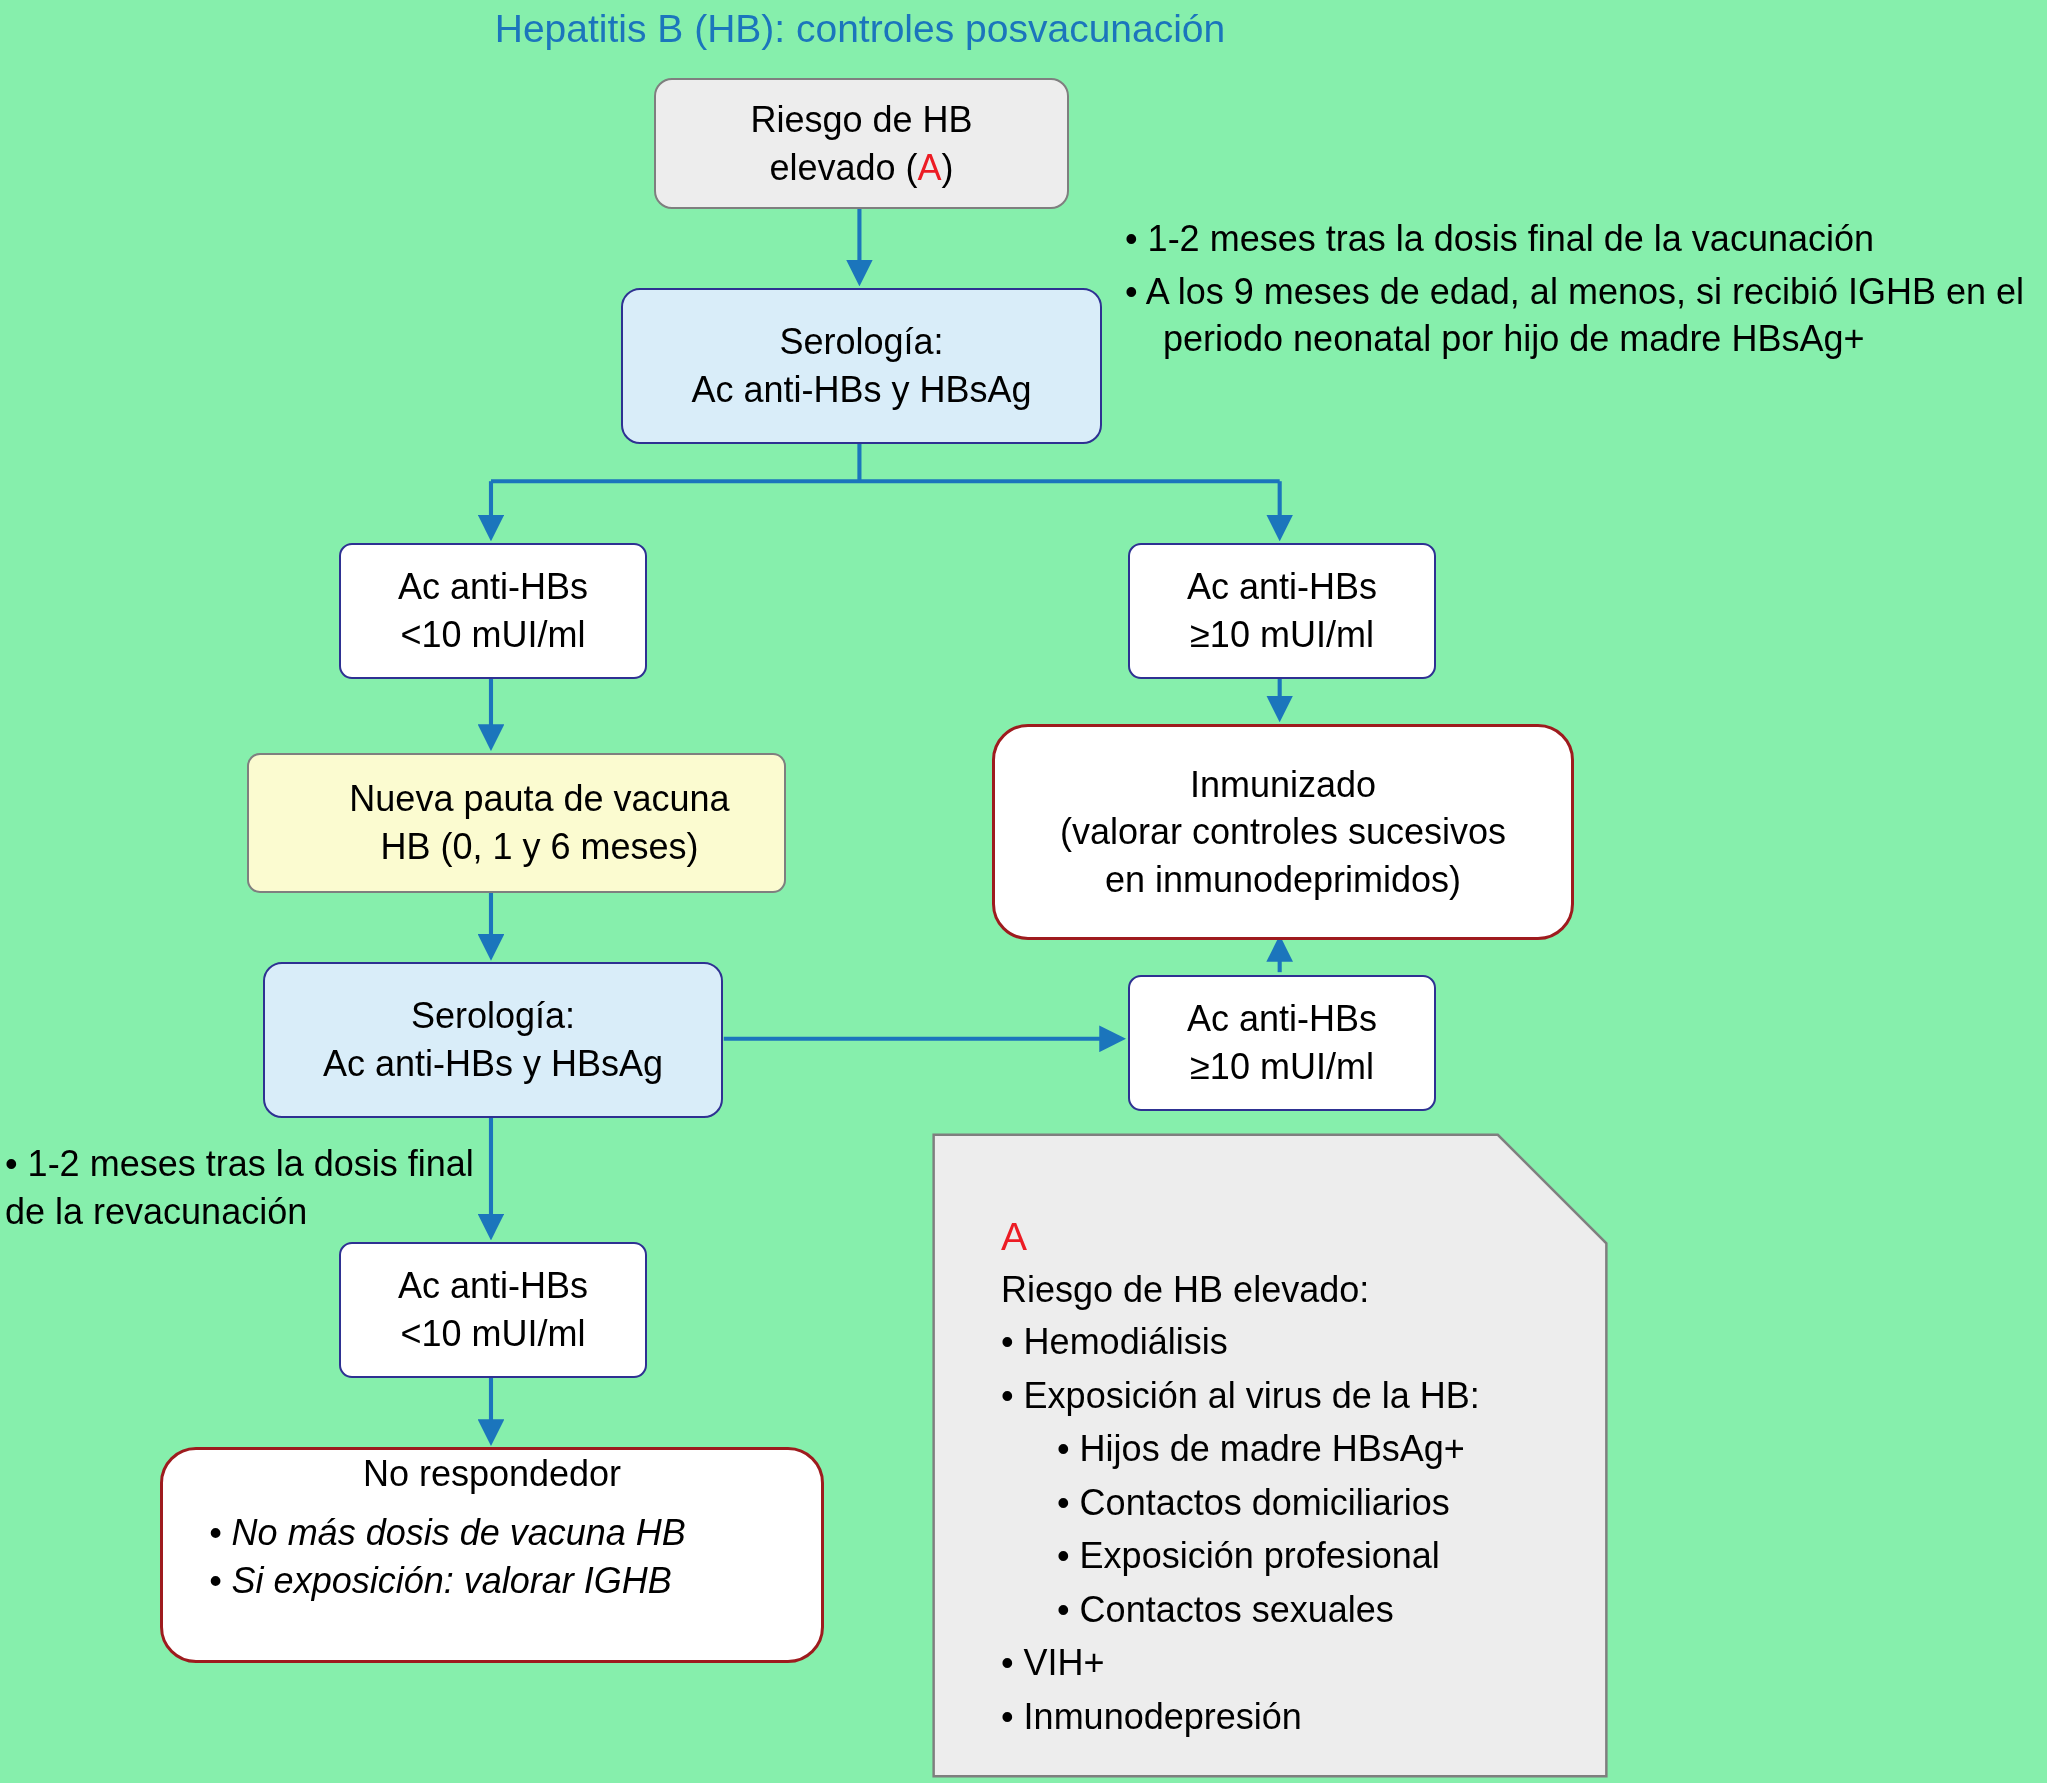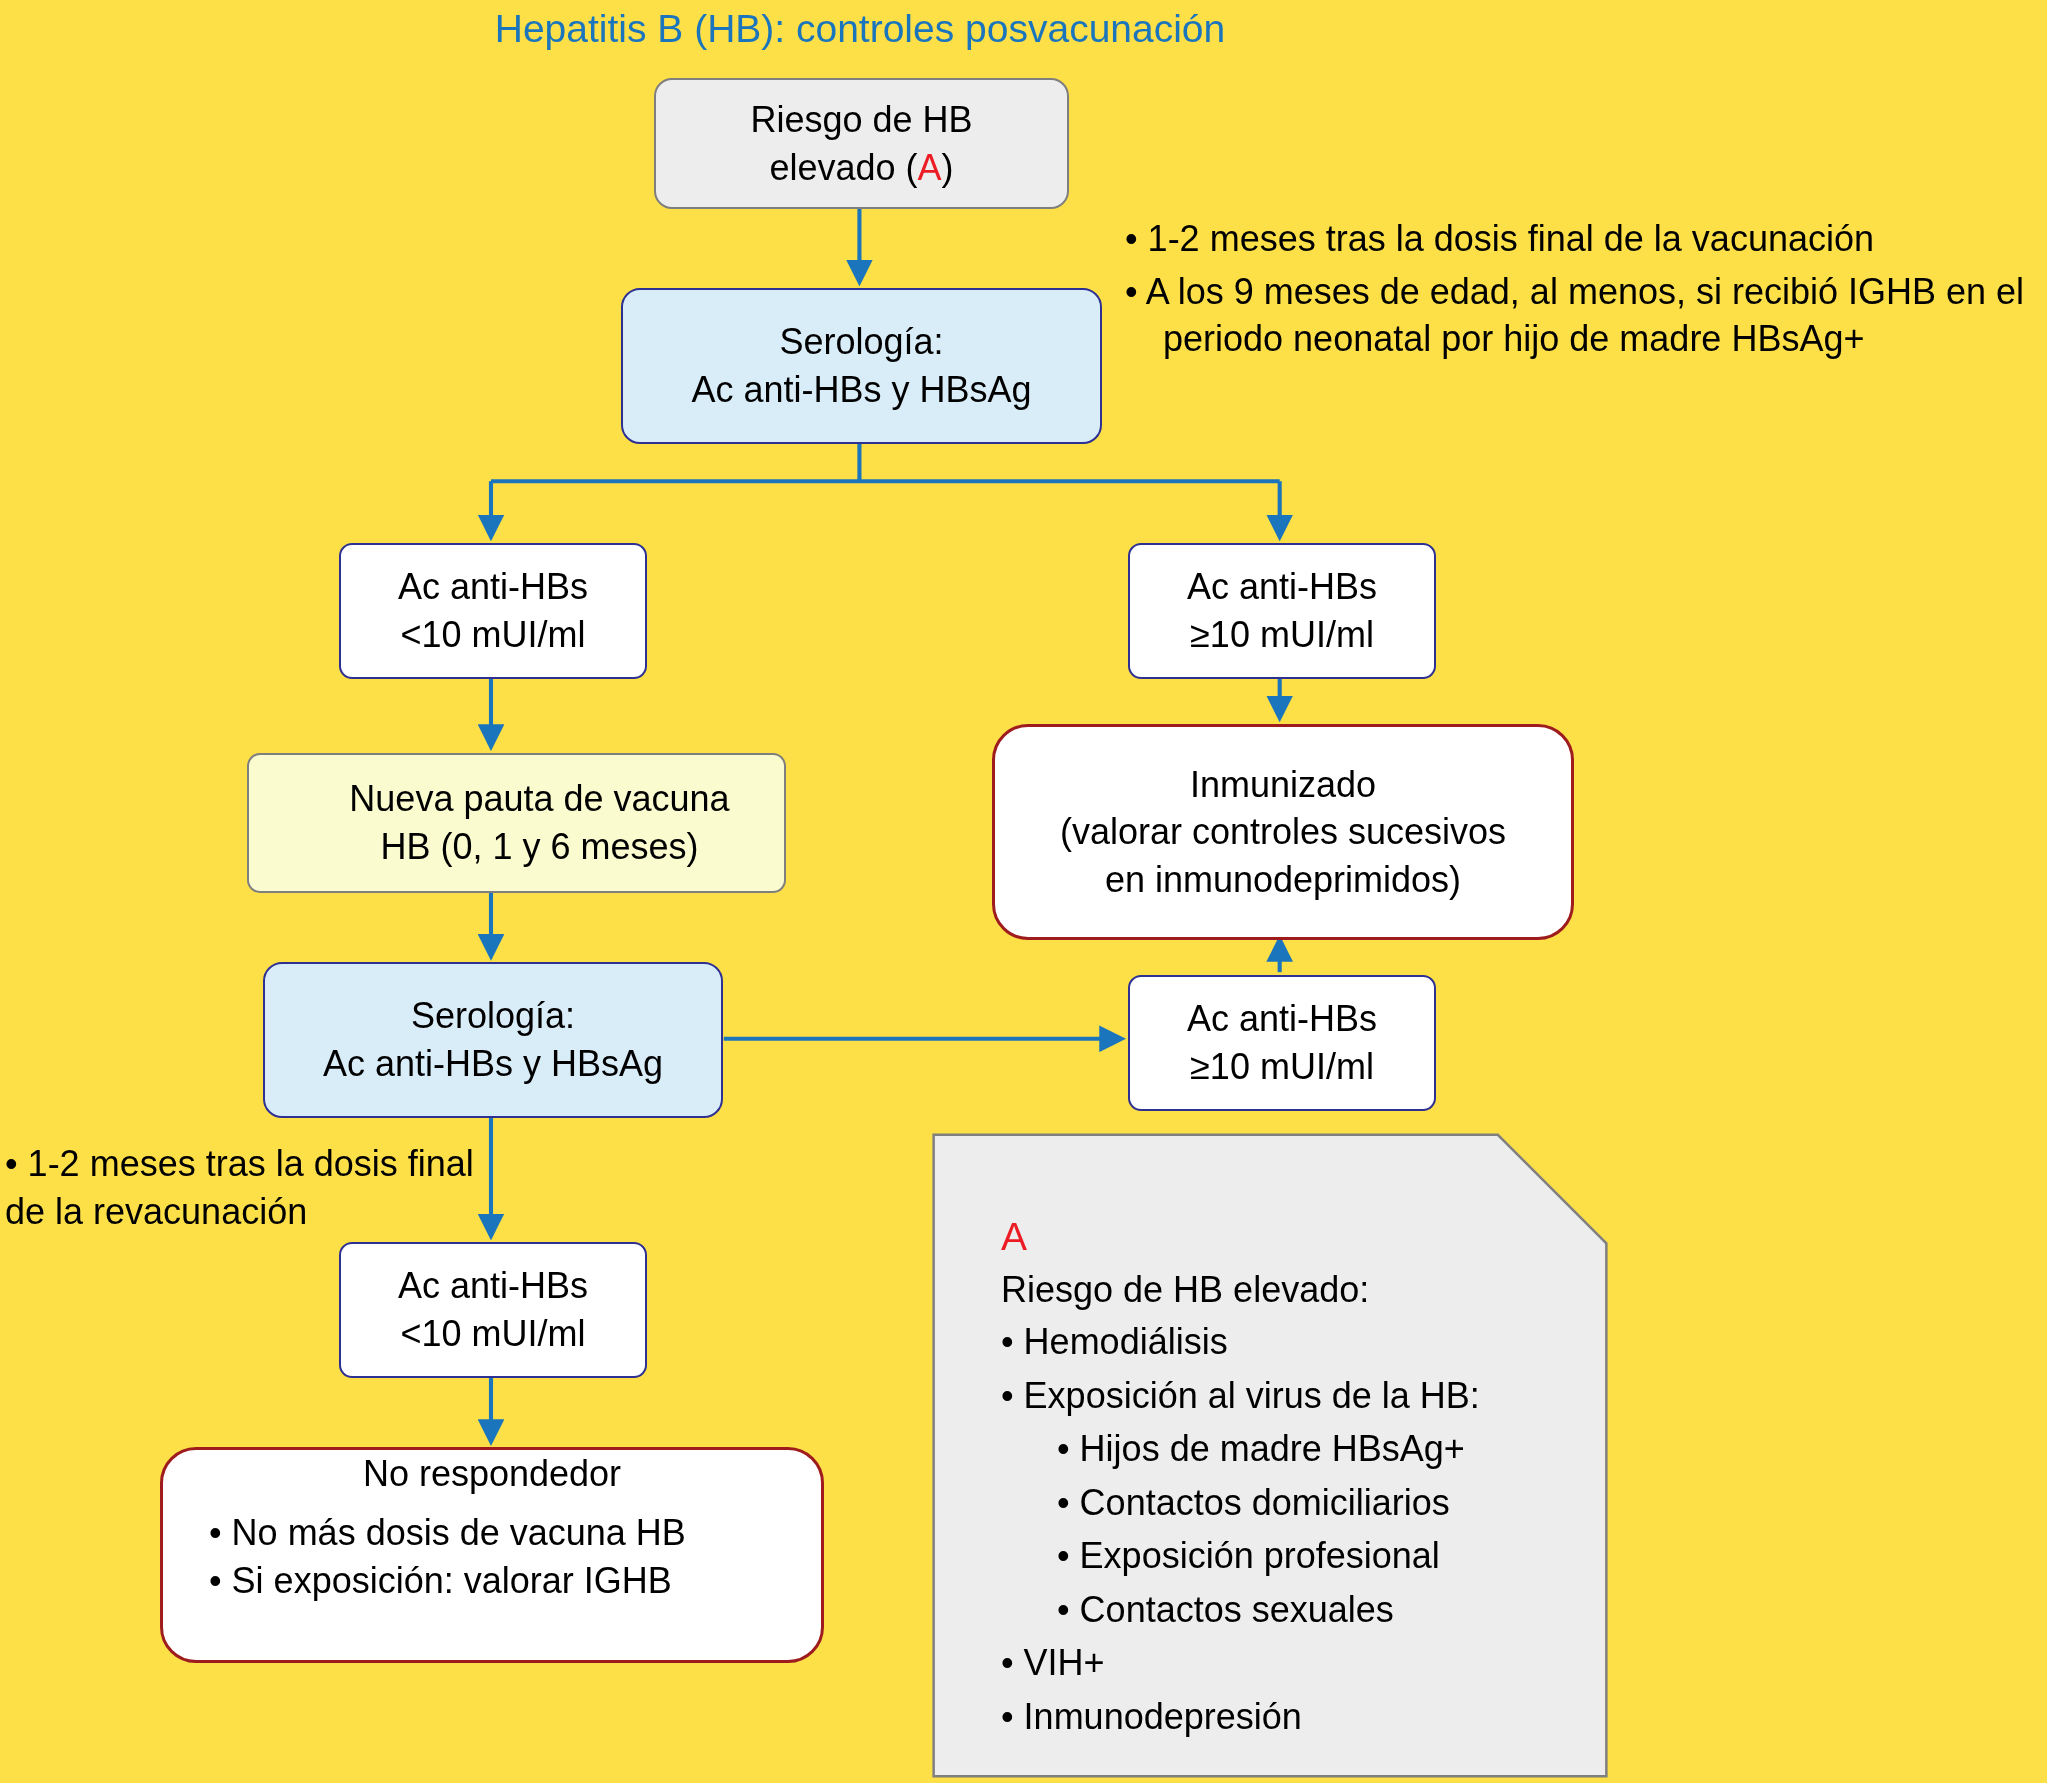--- a/index.html
+++ b/index.html
@@ -1,36 +1,36 @@
 <!DOCTYPE html>
 <html style="--blue: #1b75bc; --navy: #2e3192; --red: #ec1c24; --dark_red: #9e1b1e; --light_blue: #d9edf9; --light_yellow: #fbfbd0; --light_gray: #ededed; --gray_border: #7f7f7f;font-size:13px"><head>
 <meta charset="utf-8">
 <style>
   html,body{margin:0;padding:0;background:#fff;}
   body{font-family:"Liberation Sans","DejaVu Sans",sans-serif;color:#000;}
-  .canvas{position:relative;width:2047px;height:1784px;background:#fde047;overflow:hidden;}
+  .canvas{position:relative;width:2047px;height:1784px;background:#86efac;overflow:hidden;}
   .title{position:absolute;left:243px;top:6.6px;width:1234px;text-align:center;font-size:39px;color:var(--blue);}
   .box{position:absolute;display:flex;flex-direction:column;justify-content:center;align-items:center;
        text-align:center;font-size:36px;line-height:1.32;background:#fff;z-index:2;}
   .gray{background:var(--light_gray);border:2.5px solid var(--gray_border);border-radius:18px;}
   .blue-fill{background:var(--light_blue);border:2.5px solid var(--navy);border-radius:19px;}
   .navy{border:2.5px solid var(--navy);border-radius:13px;}
   .yellow{background:var(--light_yellow);border:2.5px solid var(--gray_border);border-radius:13px;}
   .redbox{border:3.3px solid var(--dark_red);border-radius:36px;}
   .marker-red{color:var(--red);}
   .note{position:absolute;font-size:36px;line-height:1.32;z-index:2;}
   .note-li{padding-left:38px;text-indent:-38px;margin-bottom:5px;}
   .note-li::before{content:"• ";}
   .plain-bullet::before{content:"• ";}
   svg.wires{position:absolute;left:0;top:0;z-index:1;}
   .c{stroke:var(--blue);stroke-width:5;fill:none;}
   #ah path{fill:var(--blue);}
   .nr{justify-content:flex-start;}
   .nr-title{margin-bottom:11.5px;}
-  .nr-li{align-self:flex-start;padding-left:46px;}
+  .nr-li{align-self:flex-start;padding-left:46px;font-style:italic;}
   .nr-li::before{content:"• ";}
   .legend{position:absolute;z-index:2;}
   .legend svg{position:absolute;left:0;top:0;}
   .legend-text{position:relative;z-index:3;padding:82px 25px 0 69px;font-size:36px;}
   .legend-marker{font-size:39px;margin-bottom:10px;}
   .legend-heading{margin-bottom:10px;}
   .lg-li{margin-bottom:11.5px;}
   .lg-li::before{content:"• ";}
   .ind{margin-left:56px;}
 </style>

